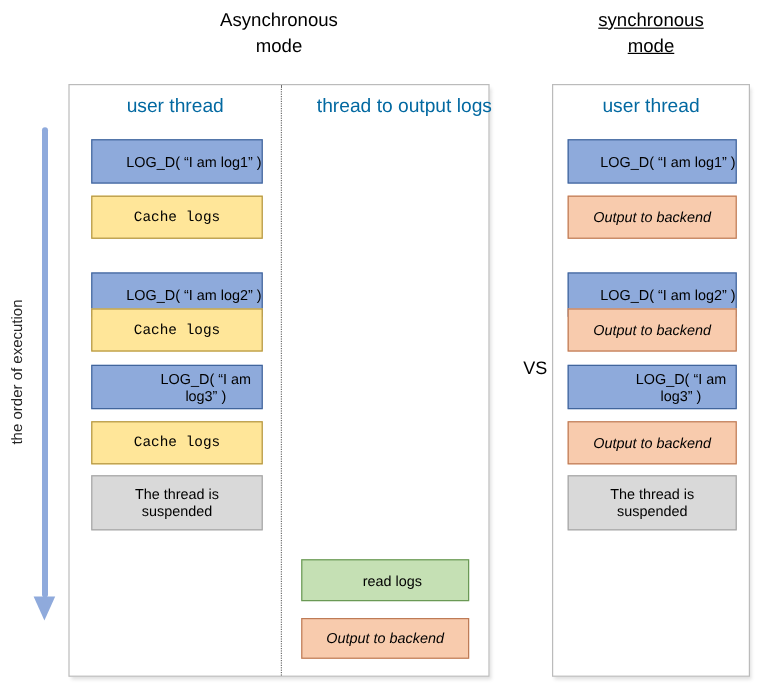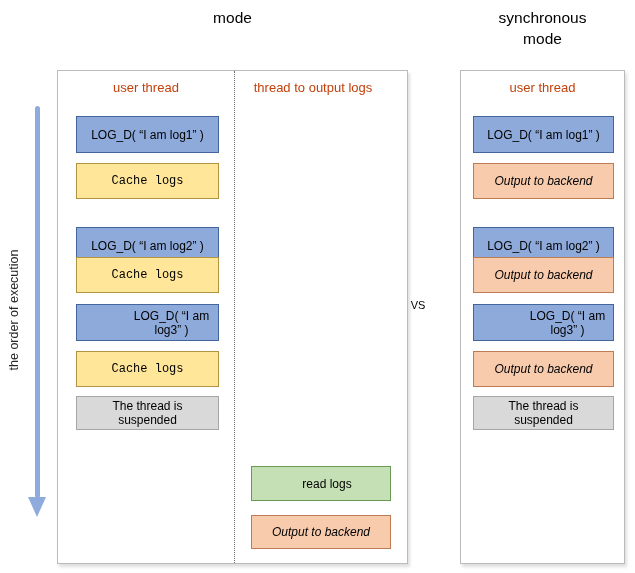--- a/index.html
+++ b/index.html
@@ -16,21 +16,21 @@
   
   .mode-title {
     position: absolute;
     top: 7px;
     text-align: center;
     font-size: 15.5px;
     line-height: 21px;
     color: #000000;
   }
   #async-title { left: 57px; width: 351px; }
-  #sync-title  { left: 460px; width: 165px; }
+  #sync-title  { left: 460px; width: 165px; text-decoration: underline; }
 
   
   .panel {
     position: absolute;
     top: 70px;
     height: 494px;
     background: #ffffff;
     border: 1px solid var(--panel_border);
     box-shadow: 2px 3px 3px rgba(0,0,0,0.13);
     box-sizing: border-box;
@@ -42,66 +42,66 @@
     position: absolute;
     left: 176px; top: 0; bottom: 0;
     width: 0;
     border-left: 1px dotted #707070;
   }
 
   .col-header {
     position: absolute;
     top: 9px;
     text-align: center;
-    font-size: 13px;
-    color: #c2410c;
+    font-size: 16px;
+    color: #0369a1;
   }
   .hdr-user-async   { left: 0;     width: 176px; }
-  .hdr-output-async { left: 168px; width: 174px; }
+  .hdr-output-async { left: 192px; width: 174px; }
   .hdr-user-sync    { left: 0;     width: 163px; }
 
   
   .box {
     position: absolute;
     display: flex;
     align-items: center;
     justify-content: center;
     text-align: center;
     font-size: 12px;
     line-height: 14px;
     box-sizing: border-box;
     color: #000000;
   }
   .async-col-left .box, .col-left-x { left: 18px; width: 143px; }
   .sync-col .box { left: 12px; width: 141px; }
   .async-col-right .box { left: 193px; width: 140px; }
 
-  .box-log       { background: var(--log_fill);       border: 1.5px solid var(--log_border); }
+  .box-log       { background: var(--log_fill);       border: 1.5px solid var(--log_border); justify-content: flex-end; }
   .box-cache     { background: var(--cache_fill);     border: 1.5px solid var(--cache_border); font-family: Liberation Mono, monospace; }
   .box-suspended { background: var(--suspended_fill); border: 1.5px solid var(--suspended_border); }
   .box-read      { background: var(--read_fill);      border: 1.5px solid var(--read_border); }
   .box-output    { background: var(--output_fill);    border: 1.5px solid var(--output_border); font-style: italic; }
   .box-suspended span { display: inline-block; max-width: 100px; }
 
   .row1 { top: 45px;  height: 37px; }
   .row2 { top: 92px;  height: 36px; }
   .row3 { top: 156px; height: 37px; }
   .row4 { top: 186px; height: 36px; }
   .row5 { top: 233px; height: 37px; padding-left: 48px; }
   .row6 { top: 280px; height: 36px; }
-  .row7 { top: 325px; height: 34px; text-align: center; }
+  .row7 { top: 325px; height: 46px; text-align: center; }
   .rowA { top: 395px; height: 35px; padding-left: 12px; }
   .rowB { top: 444px; height: 34px; }
 
   
   #vs-label {
     position: absolute;
-    left: 392px; width: 52px; top: 299px;
-    text-align: center;
-    font-size: 11px;
+    left: 420px; width: 52px; top: 299px;
+    text-align: center;
+    font-size: 15px;
     color: #000000;
   }
 
   
   .arrow-line {
     position: absolute;
     left: 35px; top: 106px;
     width: 5px; height: 392px;
     background: var(--arrow);
     border-radius: 3px;
@@ -124,20 +124,21 @@
     color: #262626;
     white-space: nowrap;
   }
 </style>
 </head>
 <body>
 
 <div id="canvas">
 
   <div class="mode-title" id="async-title">
+    <div>Asynchronous</div>
     <div>mode</div>
   </div>
   <div class="mode-title" id="sync-title">
     <div>synchronous</div>
     <div>mode</div>
   </div>
 
   <div class="arrow-line"></div>
   <div class="arrow-head"></div>
   <div class="arrow-label">the order of execution</div>

